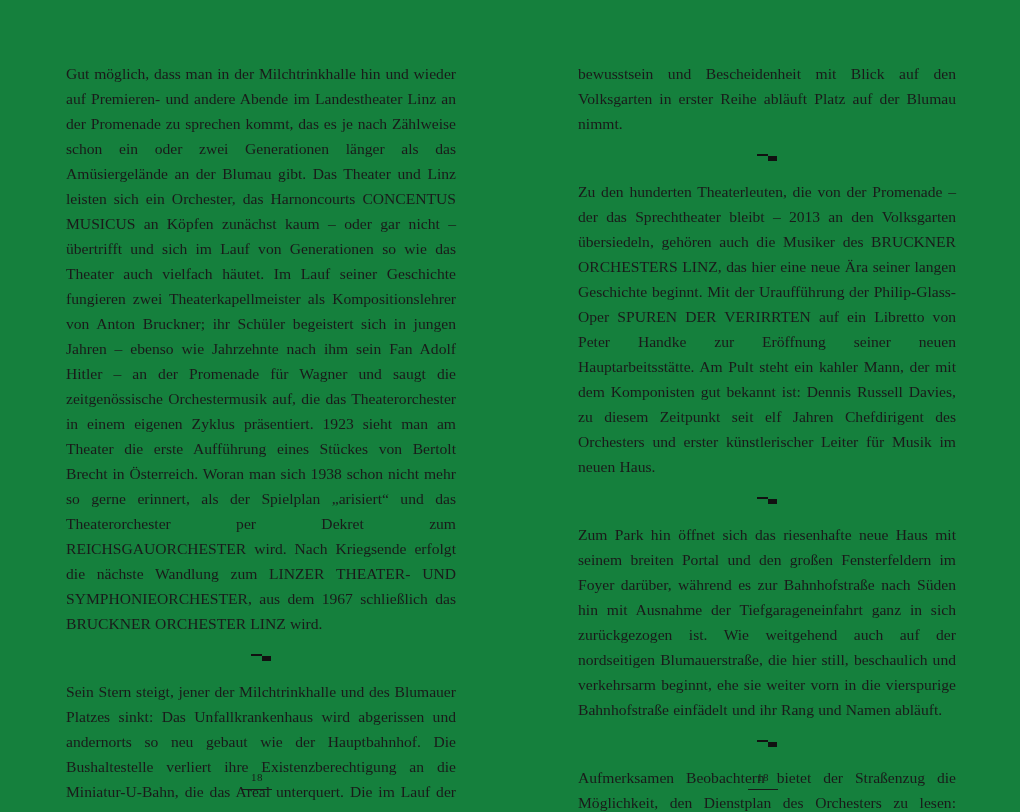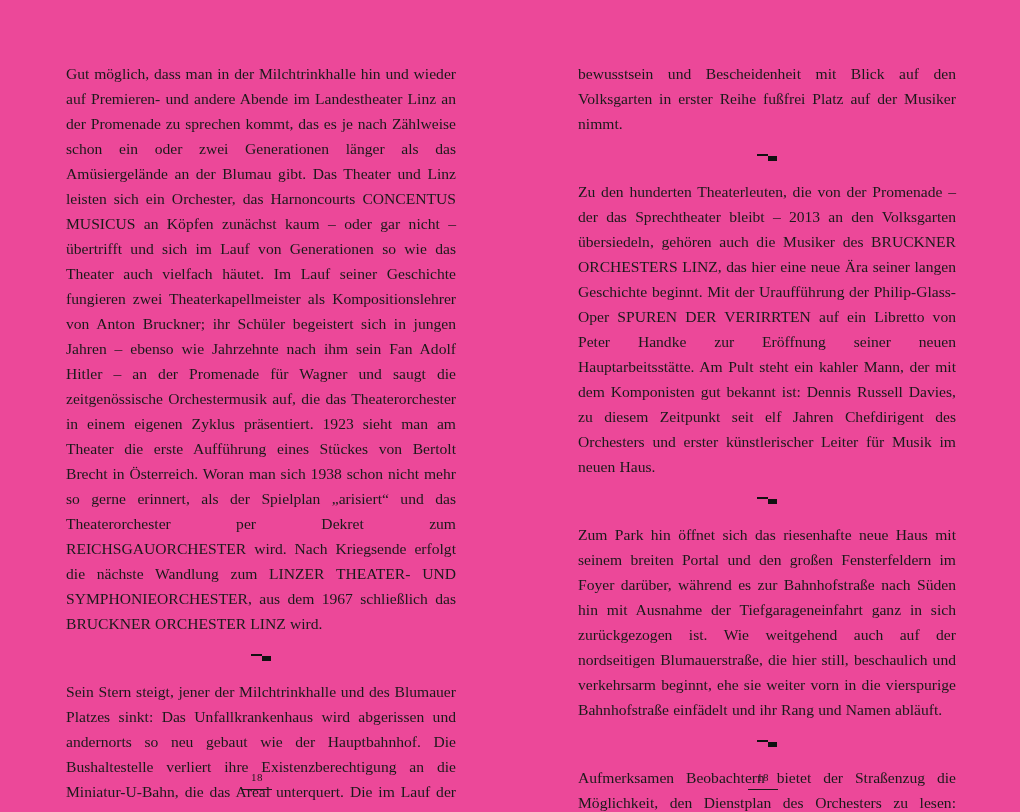--- a/index.html
+++ b/index.html
@@ -4,21 +4,21 @@
 <style>
   html, body {
     margin: 0;
     padding: 0;
     background: #ffffff;
   }
   .spread {
     position: relative;
     width: 1020px;
     height: 812px;
-    background: #ec4899;
+    background: #15803d;
     overflow: hidden;
     font-family: "Liberation Serif", "DejaVu Serif", serif;
     color: #1a1a1a;
     font-size: 15.6px;
     line-height: 25px;
   }
   .page {
     position: absolute;
     top: 0;
     bottom: 0;
@@ -84,21 +84,21 @@
       </div>
       <p>Sein Stern steigt, jener der Milchtrinkhalle und des Blumauer Platzes sinkt: Das Unfallkrankenhaus wird abgerissen und andernorts so neu gebaut wie der Hauptbahnhof. Die Bushaltestelle verliert ihre Existenzberechtigung an die Miniatur-U-Bahn, die das Areal unterquert. Die im Lauf der Jahre zum Tschecherl mutierte Milchtrinkhalle weicht dem Musiktheater Linz, das in einer bemerkenswerten Mischung aus Selbst-</p>
     </div>
     <div class="pagenum">
       <span>18</span>
     </div>
   </section>
 
   <section class="page right">
     <div class="text">
-      <p>bewusstsein und Bescheidenheit mit Blick auf den Volksgarten in erster Reihe fußfrei Platz auf der Musiker nimmt.</p>
+      <p>bewusstsein und Bescheidenheit mit Blick auf den Volksgarten in erster Reihe abläuft Platz auf der Blumau nimmt.</p>
       <div class="divider">
         <span class="thin"></span>
           <span class="thick"></span>
       </div>
       <p>Zu den hunderten Theaterleuten, die von der Promenade – der das Sprechtheater bleibt – 2013 an den Volksgarten übersiedeln, gehören auch die Musiker des BRUCKNER ORCHESTERS LINZ, das hier eine neue Ära seiner langen Geschichte beginnt. Mit der Uraufführung der Philip-Glass-Oper SPUREN DER VERIRRTEN auf ein Libretto von Peter Handke zur Eröffnung seiner neuen Hauptarbeitsstätte. Am Pult steht ein kahler Mann, der mit dem Komponisten gut bekannt ist: Dennis Russell Davies, zu diesem Zeitpunkt seit elf Jahren Chefdirigent des Orchesters und erster künstlerischer Leiter für Musik im neuen Haus.</p>
       <div class="divider">
         <span class="thin"></span>
           <span class="thick"></span>
       </div>
       <p>Zum Park hin öffnet sich das riesenhafte neue Haus mit seinem breiten Portal und den großen Fensterfeldern im Foyer darüber, während es zur Bahnhofstraße nach Süden hin mit Ausnahme der Tiefgarageneinfahrt ganz in sich zurückgezogen ist. Wie weitgehend auch auf der nordseitigen Blumauerstraße, die hier still, beschaulich und verkehrsarm beginnt, ehe sie weiter vorn in die vierspurige Bahnhofstraße einfädelt und ihr Rang und Namen abläuft.</p>

